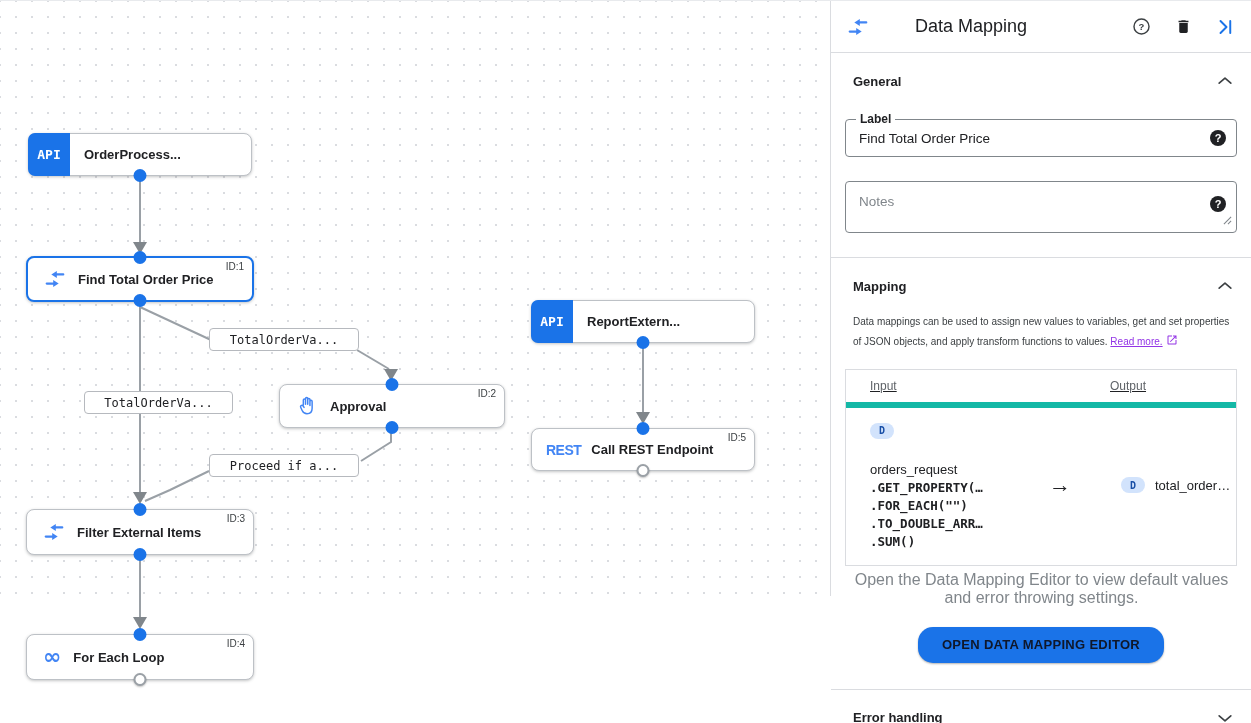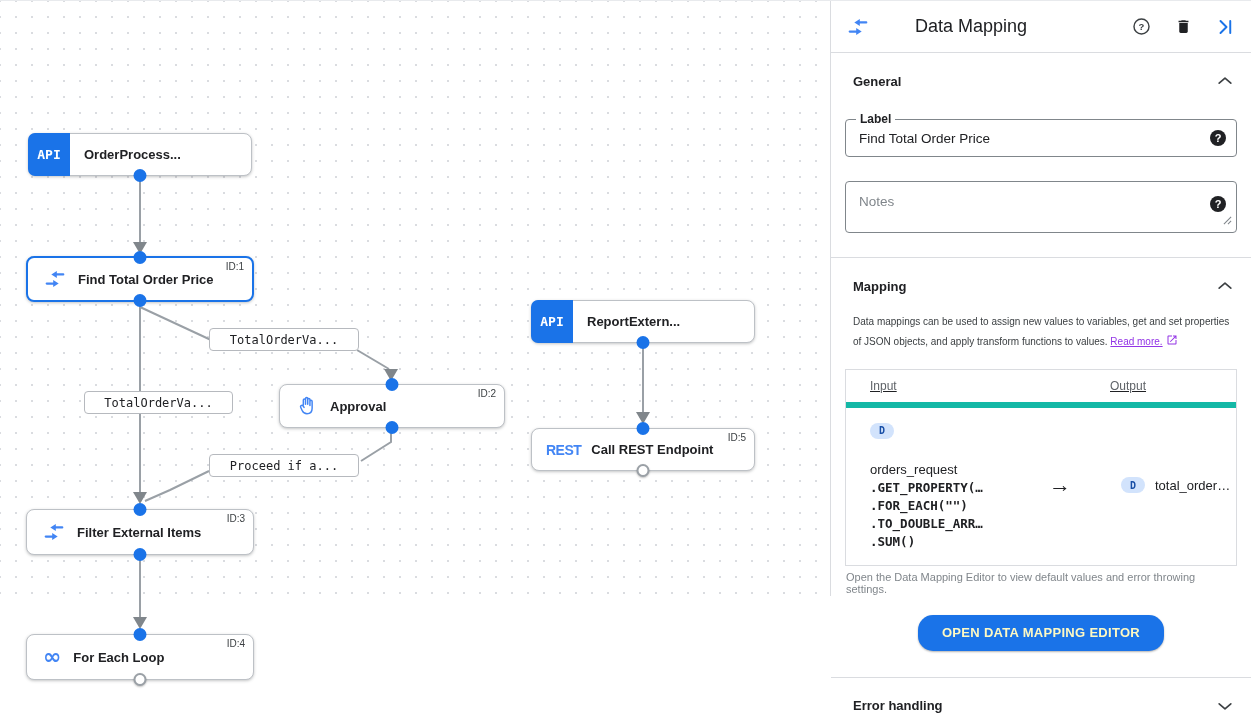--- a/index.html
+++ b/index.html
@@ -84,24 +84,24 @@
   .map-in { width:175px; padding-left:24px; }
   .d-badge { display:inline-flex; align-items:center; justify-content:center;
     min-width:24px; height:16px; border-radius:8px; background:#d2e3fc; color:#174ea6;
     font-family:"DejaVu Sans Mono", monospace; font-size:10px; font-weight:bold; padding:0 6px; }
   .var-name { font-size:13px; color:#202124; margin:23px 0 2px 0; }
   .code-line { font-family:"DejaVu Sans Mono", monospace; font-size:12.5px; font-weight:bold;
     color:#202124; line-height:18px; white-space:pre; }
   .map-arrow { width:78px; text-align:center; font-size:22px; color:#202124; }
   .map-out { flex:1; display:flex; align-items:center; gap:10px; padding-left:22px; }
   .out-name { font-size:13px; color:#202124; }
-  .table-caption { font-size:11px; color:#80868b; padding:5px 0 0 1px; }
+  .table-caption { font-size:16px; color:#80868b; padding:5px 0 0 1px;text-align:center; }
 
   .btn-row { display:flex; justify-content:center; padding:20px 0 26px 0; }
-  .primary-btn { background:#1a73e8; color:#fef9c3; border:none; border-radius:15px;
+  .primary-btn { background:#1a73e8; color:#0f172a; border:none; border-radius:15px;
     font-family:"Liberation Sans", sans-serif; font-size:13px; font-weight:bold;
     letter-spacing:.3px; padding:0 24px; height:36px; cursor:pointer;
     box-shadow:0 1px 2px rgba(0,0,0,.3); }
 </style>
 </head>
 <body>
 
 <div class="app">
 
   <div class="canvas">

